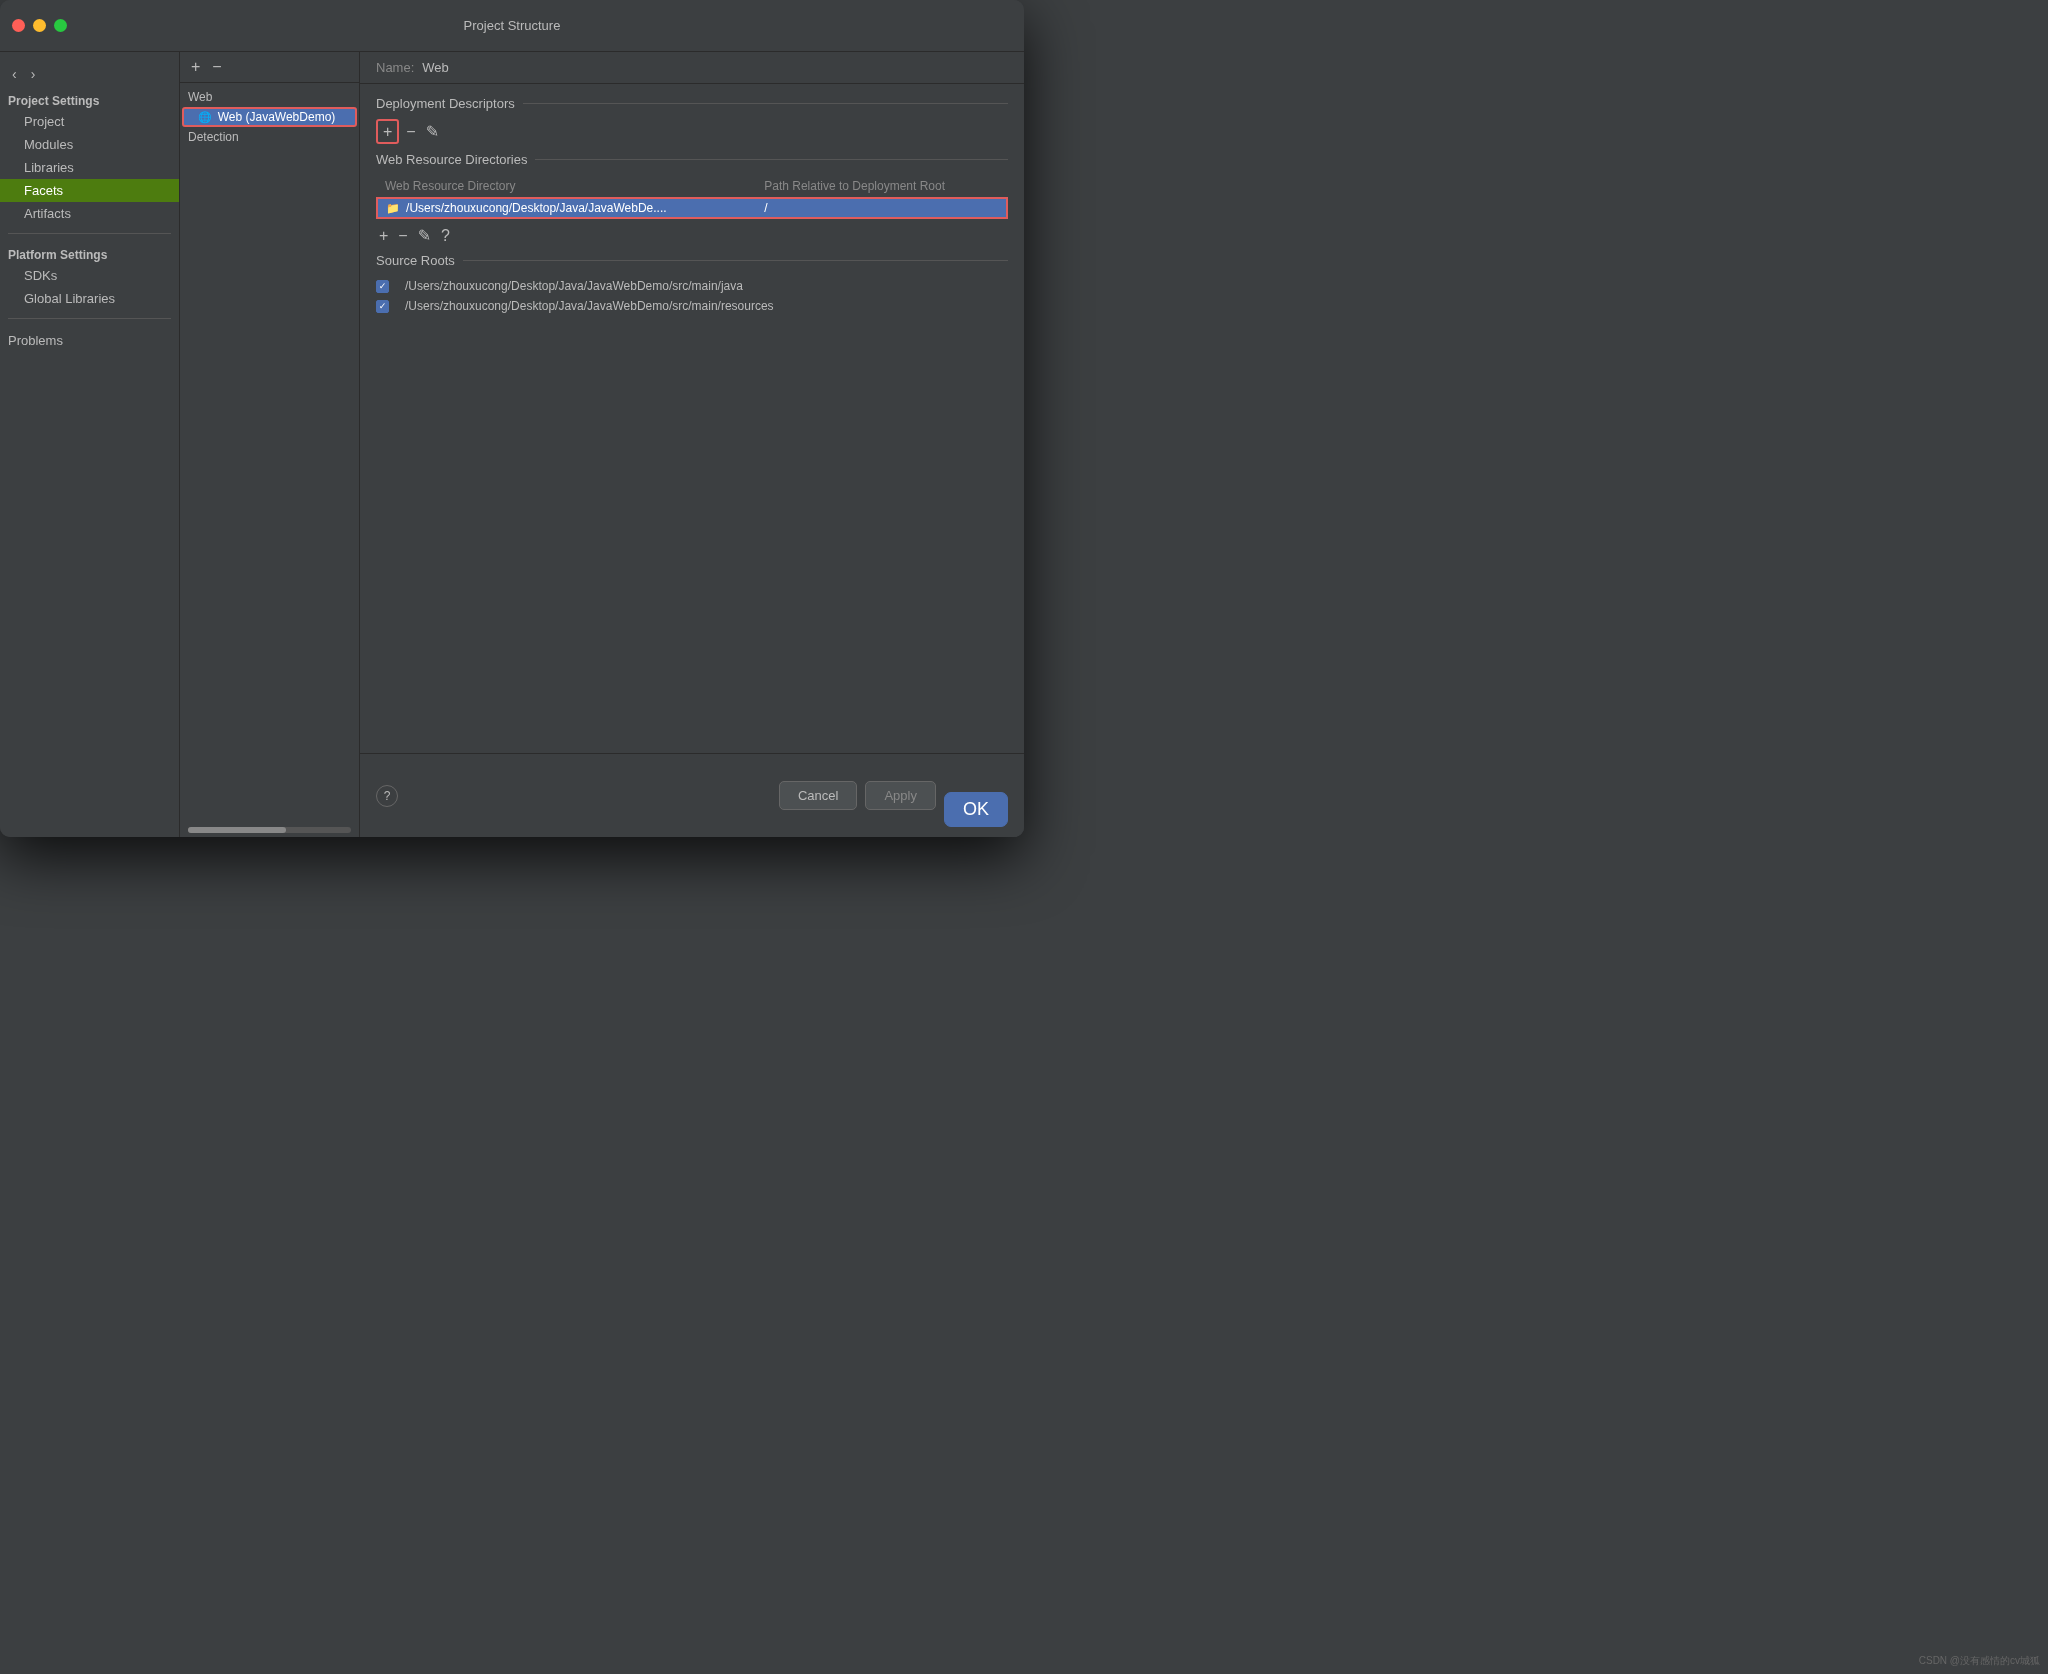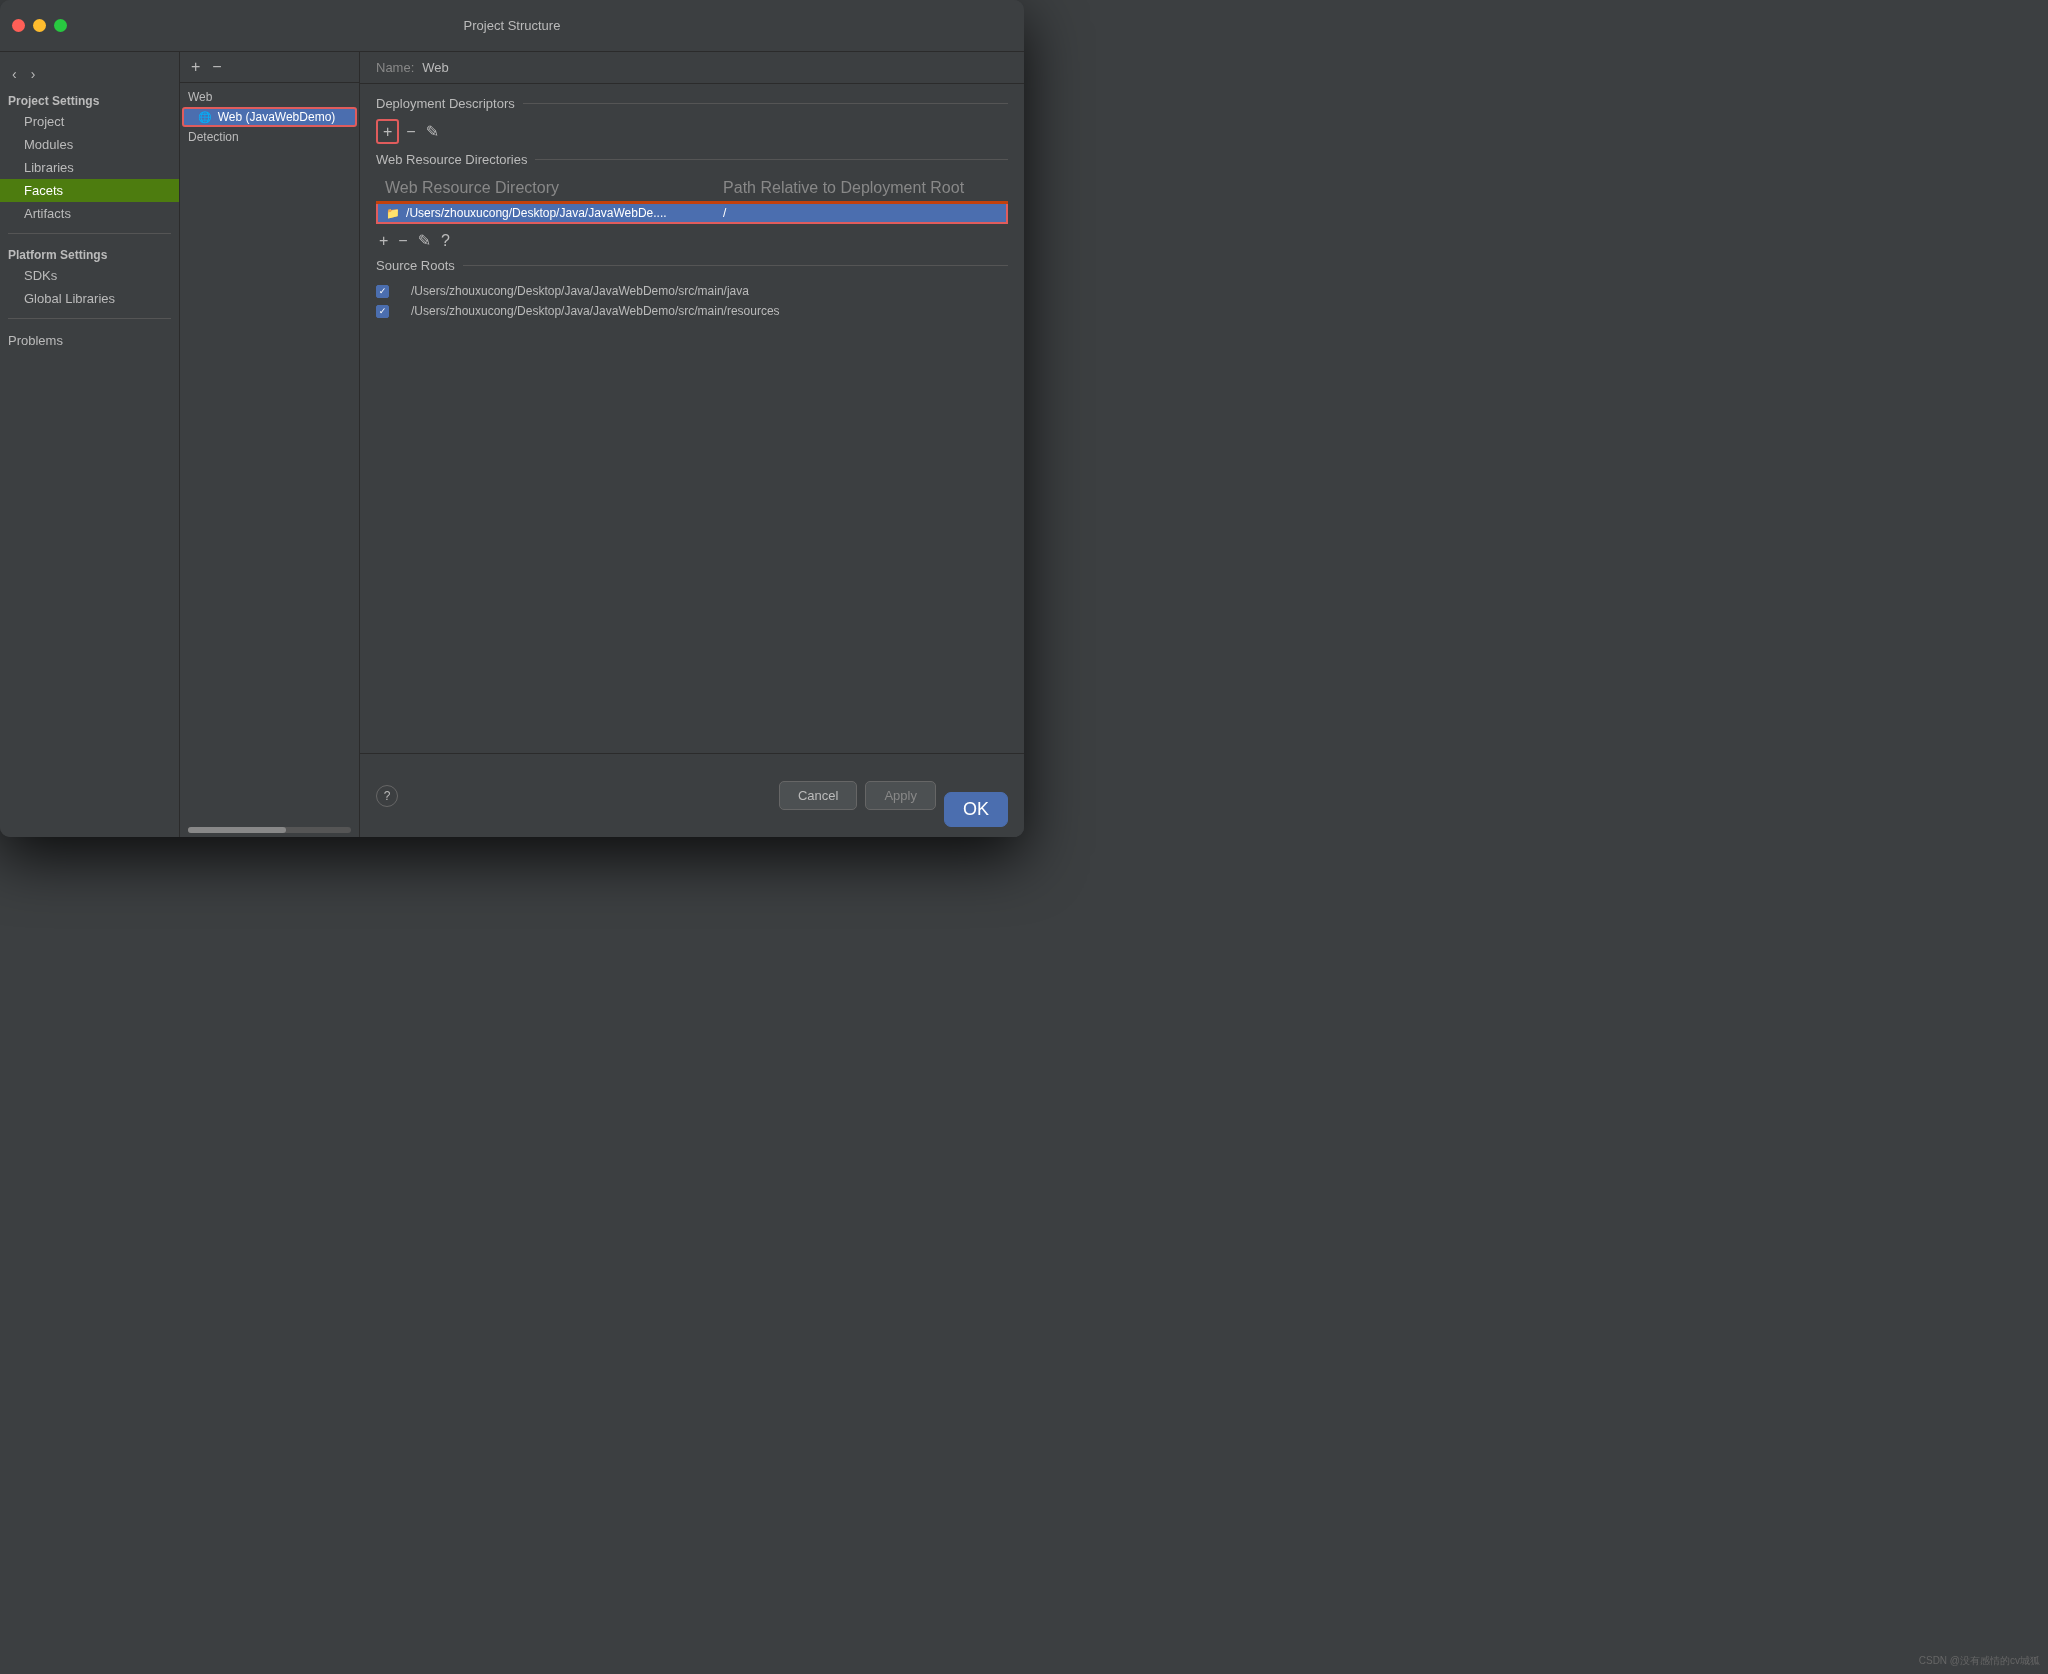--- a/index.html
+++ b/index.html
@@ -292,23 +292,23 @@
     
     .web-resource-table {
       width: 100%;
       border-collapse: collapse;
       margin-bottom: 8px;
     }
     .web-resource-table th {
       text-align: left;
       color: #888;
       font-weight: 400;
-      font-size: 16px;
+      font-size: 12px;
       padding: 4px 8px;
-      border-bottom: 3px solid #c2410c;
+      border-bottom: 1px solid #c2410c;
     }
     .web-resource-table td {
       padding: 2px 8px;
       font-size: 12px;
       color: #bbbbbb;
     }
     .web-resource-row-selected {
       background: #4b6eaf;
       border: 2px solid #e05c5c;
       border-radius: 3px;
@@ -319,21 +319,21 @@
     .folder-icon-small {
       display: inline-block;
       font-size: 11px;
       margin-right: 3px;
     }
 
     
     .source-root-item {
       display: flex;
       align-items: center;
-      gap: 22px;
+      gap: 16px;
       padding: 3px 0;
       font-size: 12px;
       color: #bbbbbb;
     }
     .checkbox {
       width: 13px;
       height: 13px;
       background: #4b6eaf;
       border: 1px solid #4b6eaf;
       border-radius: 2px;

